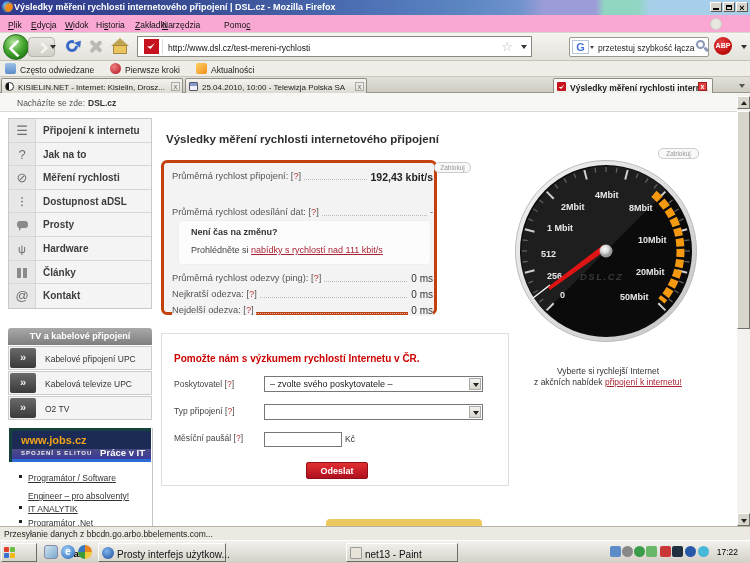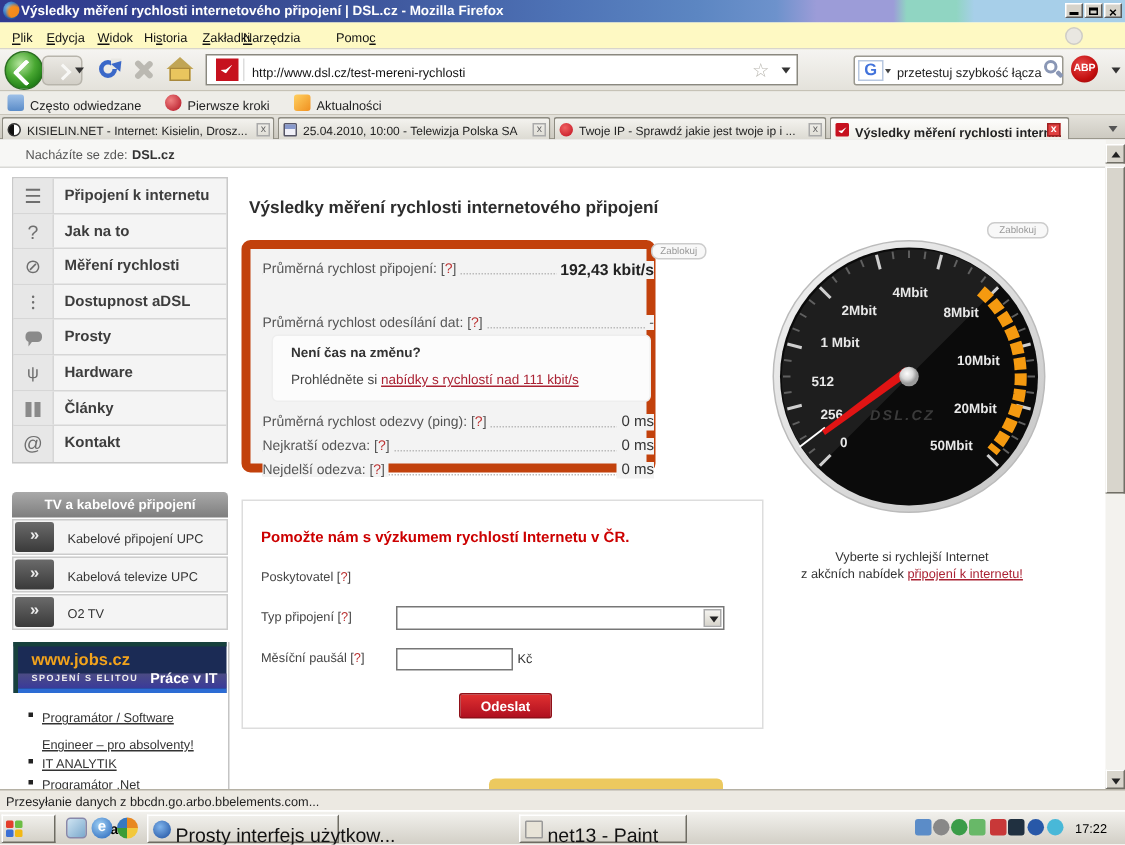--- a/index.html
+++ b/index.html
@@ -14,21 +14,21 @@
 #titlebar .ttext { position:absolute; left:14px; top:0; white-space:nowrap; letter-spacing:0px;}
 .fxicon { position:absolute; left:2px; top:1px; width:11px; height:12px; border-radius:50%;
   background:radial-gradient(circle at 35% 35%, #7ec2f0 0%, #2a65b5 55%, #1b3f7e 100%); }
 .fxicon:after{ content:""; position:absolute; left:0px; top:0px; width:11px; height:11px; border-radius:50%;
   background:radial-gradient(circle at 70% 65%, rgba(255,140,20,.95) 0 35%, rgba(255,140,20,0) 60%); }
 .winbtn { position:absolute; top:2px; width:12px; height:10px; background:#d6d3ca;
   border:1px solid; border-color:#fff #5a5a5a #5a5a5a #fff; font-size:8px; line-height:9px; color:#000;
   text-align:center; font-weight:bold; }
 
 
-#menubar { left:0; top:15px; width:750px; height:18px; background:#fef9c3; border-bottom:1px solid #d8d5cc;
+#menubar { left:0; top:15px; width:750px; height:18px; background:#f9a8d4; border-bottom:1px solid #d8d5cc;
   font-size:8.5px; color:#111; }
 #menubar span { position:absolute; top:5px; }
 #throbber { position:absolute; right:28px; top:3px; width:12px; height:12px; border-radius:50%; border:1px solid #cfcdc6; background:#e9e7e1;}
 
 
 #navbar { left:0; top:33px; width:750px; height:28px;
   background:linear-gradient(#f5f4f1,#e4e2db); border-bottom:1px solid #c6c2b6; }
 #backbtn { left:3px; top:1px; width:26px; height:26px; border-radius:50%;
   background:radial-gradient(circle at 40% 32%, #b8e6a0 0%, #49a832 45%, #1c7a14 80%, #0d5c0c 100%);
   border:1px solid #2c6e22; }
@@ -97,21 +97,21 @@
 #jobsad .wj { position:absolute; left:9px; top:3px; color:#f2a31c; font-weight:bold; font-size:11px; }
 #jobsad .band { position:absolute; left:0; top:18px; width:139px; height:10px; background:linear-gradient(#4c4c84,#3a3a9a); }
 #jobsad .blue { position:absolute; left:0; top:28px; width:139px; height:3px; background:#2c6cd4; }
 #jobsad .se { position:absolute; left:9px; top:19px; color:#eee; font-size:6px; font-weight:bold; letter-spacing:1px; }
 #jobsad .pit { position:absolute; right:6px; top:16px; color:#fff; font-weight:bold; font-size:9.5px; }
 .joblink { position:absolute; font-size:8.5px; line-height:15px; color:#333; text-decoration:underline; }
 .jbullet { position:absolute; width:3px; height:3px; background:#222; }
 
 
 #h1 { left:166px; top:40px; width:430px; font-size:11.5px; font-weight:bold; color:#2d2d2d; }
-#resbox { left:161px; top:67px; width:276px; height:155px; background:#f3f3f3; border:6px solid #c2410c; border-radius:6px; }
+#resbox { left:161px; top:67px; width:276px; height:155px; background:#f3f3f3; border:3px solid #c2410c; border-radius:6px; }
 .rrow { position:absolute; left:8px; width:261px; height:12px; font-size:9.3px; color:#555; }
 .rrow .lbl { position:absolute; left:0; top:0; background:#f3f3f3; padding-right:2px; z-index:2;}
 .rrow .val { position:absolute; right:0; top:0; background:#f3f3f3; padding-left:3px; z-index:2;}
 .rrow .dots { position:absolute; left:0; right:0; top:8px; border-bottom:1px dotted #bbb; }
 .q { color:#b33; }
 #nenibox { position:absolute; left:14px; top:57px; width:253px; height:45px; background:#fcfcfc; border-radius:4px; border:1px solid #eee;}
 #nenibox .t1 { position:absolute; left:12px; top:6px; font-size:9px; font-weight:bold; color:#333; }
 #nenibox .t2 { position:absolute; left:12px; top:24px; font-size:9px; color:#444; }
 #nenibox a { color:#a23; }
 #zab1 { left:434px; top:69px; width:37px; height:11px; border:1px solid #ccc; border-radius:5px; background:#f8f8f8; color:#999; font-size:6.5px; text-align:center; line-height:10px;}
@@ -140,21 +140,21 @@
 
 
 #statusbar { left:0; top:526px; width:750px; height:14px; background:#ece9e2; border-top:1px solid #b5b1a5; font-size:8.5px; color:#222; }
 
 
 #taskbar { left:0; top:540px; width:750px; height:23px; background:linear-gradient(#f2f1ed,#d2cfc6); border-top:1px solid #fff; }
 #startbtn { position:absolute; left:1px; top:2px; width:36px; height:19px; background:linear-gradient(#f0efeb,#d4d1c8); border:1px solid; border-color:#fff #6e6c63 #6e6c63 #fff; }
 #startbtn .flag { position:absolute; left:2px; top:3px; width:11px; height:11px; }
 #startbtn .stxt { position:absolute; left:14px; top:4px; font-size:9.5px; font-weight:bold; color:#000;padding-left:48px; }
 .qlico { position:absolute; top:4px; width:14px; height:14px; border-radius:3px; }
-.taskbtn { position:absolute; top:2px; height:19px; background:linear-gradient(#f0efeb,#d8d5cc); border:1px solid; border-color:#fff #6e6c63 #6e6c63 #fff; font-size:13px; color:#111; }
+.taskbtn { position:absolute; top:2px; height:19px; background:linear-gradient(#f0efeb,#d8d5cc); border:1px solid; border-color:#fff #6e6c63 #6e6c63 #fff; font-size:10px; color:#111; }
 .taskbtn.pressed { background:#e9e7e0; border-color:#6e6c63 #fff #fff #6e6c63; font-weight:bold; }
 .tbico { position:absolute; left:3px; top:3px; width:12px; height:12px; border-radius:50%; }
 .tbtxt { position:absolute; left:18px; top:5px; white-space:nowrap; }
 #tray { position:absolute; right:0; top:2px; width:140px; height:19px; }
 .trico { position:absolute; top:3px; width:11px; height:11px; border-radius:2px; }
 #clock { position:absolute; right:12px; top:4px; font-size:8.5px; color:#000; }
 </style>
 </head>
 <body>
 
@@ -227,25 +227,20 @@
     <div class="tabtxt" style="width:148px;">KISIELIN.NET - Internet: Kisielin, Drosz...</div>
     <div class="tabx">x</div>
   </div>
   <div class="tab" style="left:185px; width:182px;">
     <div class="tabico" style="background:#f0f0f8; border:1px solid #556; border-radius:1px;">
         <div style="position:absolute;left:0;top:0;width:7px;height:3px;background:#8899cc;"></div>
       </div>
     <div class="tabtxt" style="width:148px;">25.04.2010, 10:00 - Telewizja Polska SA</div>
     <div class="tabx">x</div>
   </div>
-  <div class="tab" style="left:369px; width:182px;">
-    <div class="tabico" style="background:radial-gradient(circle at 40% 35%,#f06060,#c01020);"></div>
-    <div class="tabtxt" style="width:148px;">Twoje IP - Sprawdź jakie jest twoje ip i ...</div>
-    <div class="tabx">x</div>
-  </div>
   <div class="tab active" style="left:553px; width:160px; font-size:8.5px;">
     <div class="tabico" style="background:#c6111e; border-radius:1px;">
         <div style="position:absolute;left:1.5px;top:2.5px;width:6px;height:4.5px;background:#fff;clip-path:polygon(0 60%, 45% 100%, 100% 0, 45% 55%);"></div>
       </div>
     <div class="tabtxt" style="width:148px;">Výsledky měření rychlosti intern...</div>
     <div class="tabx" style="right:5px; background:#e04040; color:#fff; border-color:#a02020;">x</div>
   </div>
   <div class="ddarrow" style="position:absolute; right:5px; top:7px; border-top-color:#555;"></div>
 </div>
 
@@ -357,20 +352,21 @@
         <span class="dots"></span>
         <span class="val" style="font-size:10px; color:#333;">0 ms</span>
       </div>
   </div>
   <div class="abs" id="zab1">Zablokuj</div>
   <div class="abs" id="zab2">Zablokuj</div>
 
   <div class="abs" id="formbox">
     <div class="fh">Pomožte nám s výzkumem rychlostí Internetu v ČR.</div>
     <div class="flabel" style="top:45px;">Poskytovatel [<span class="q">?</span>]</div>
+    <div class="fselect" style="top:42px;">– zvolte svého poskytovatele –<span class="sb"></span></div>
     <div class="flabel" style="top:72px;">Typ připojení [<span class="q">?</span>]</div>
     <div class="fselect" style="top:70px;">
         <span class="sb"></span>
       </div>
     <div class="flabel" style="top:99px;">Měsíční paušál [<span class="q">?</span>]</div>
     <div id="finput"></div>
     <div id="kc">Kč</div>
     <div id="odeslat">Odeslat</div>
   </div>
 

